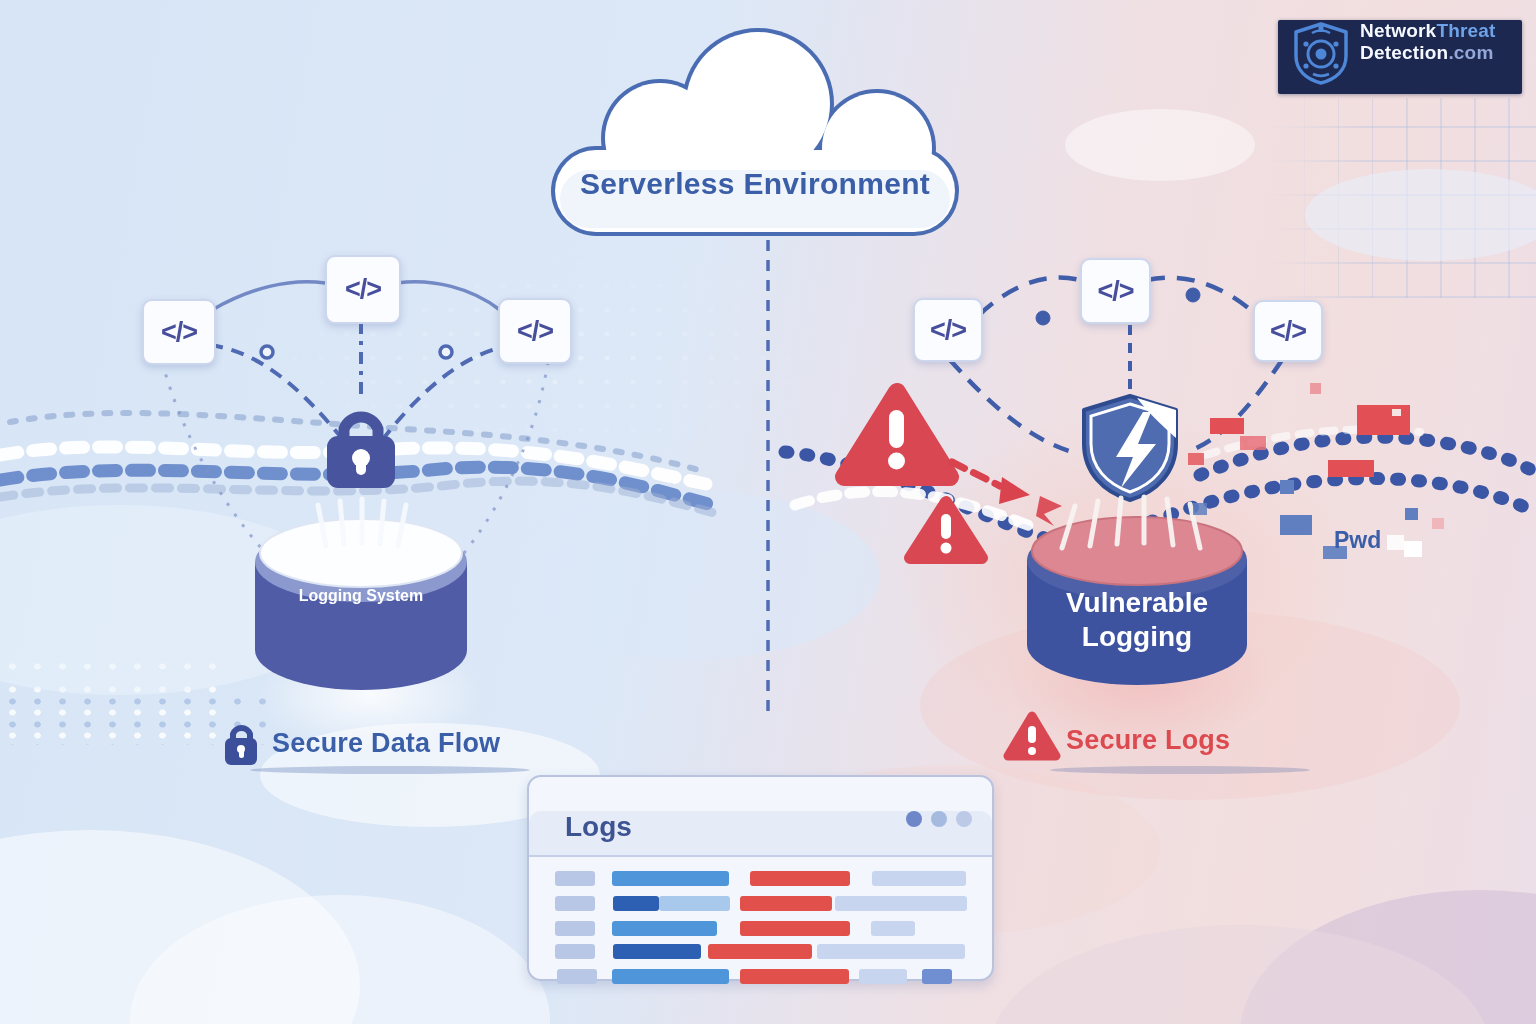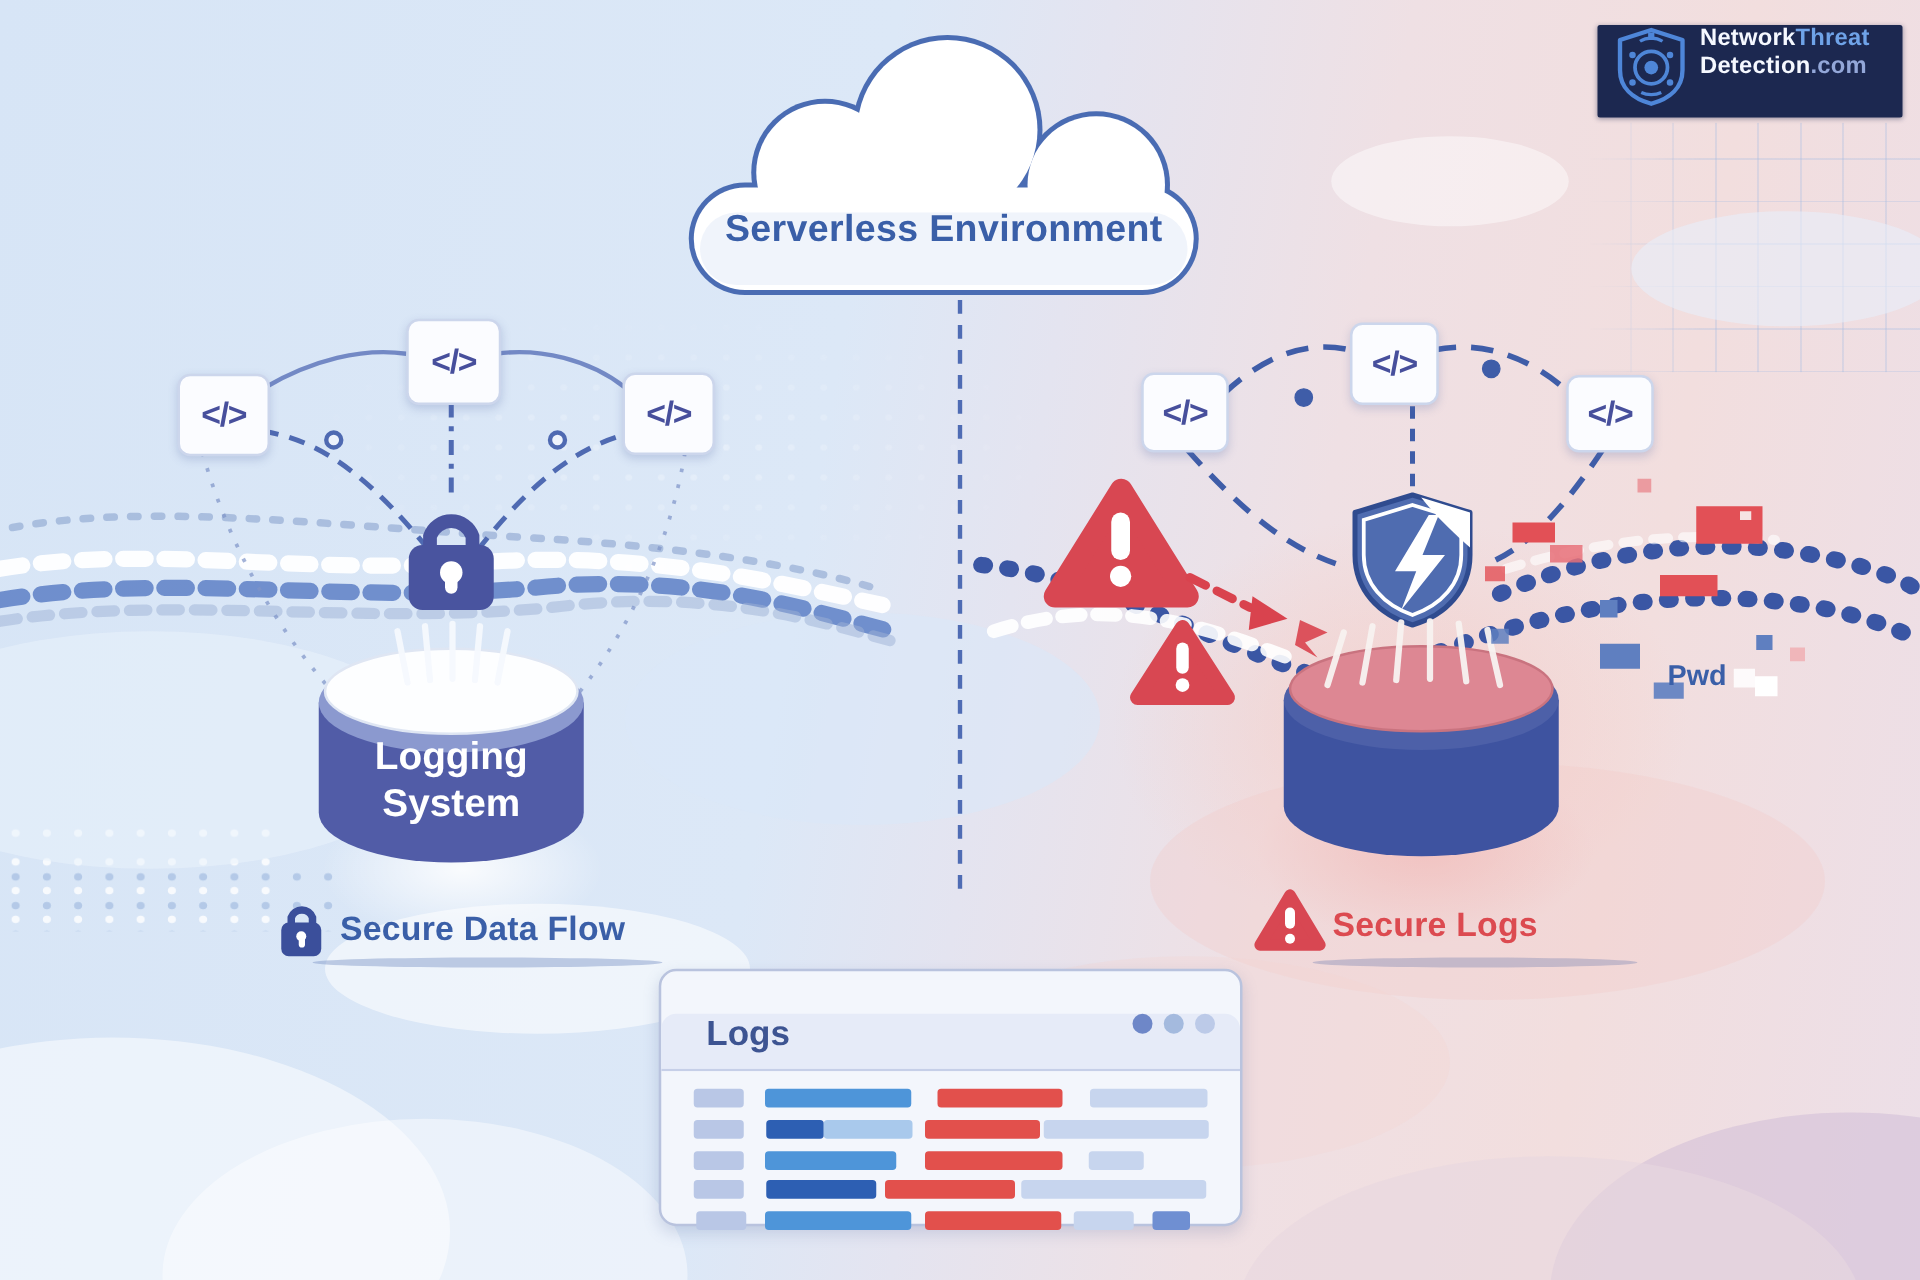--- a/index.html
+++ b/index.html
@@ -17,21 +17,21 @@
   .lg-w{color:#f5f8ff;} .lg-a{color:var(--logo-accent,#6fa3e8);} .lg-c{color:var(--logo-com,#93a7d8);}
   
   .cloud-title{position:absolute;left:555px;top:157px;width:400px;text-align:center;
     font-size:30px;font-weight:bold;color:var(--accent-blue,#3a5fa8);letter-spacing:.3px;margin-top:10px;}
   
   .code-box{position:absolute;background:#fbfcff;border:2px solid #ccd6ec;border-radius:10px;
     box-shadow:0 3px 7px rgba(90,110,170,.25);display:flex;align-items:center;justify-content:center;
     font-weight:bold;font-size:27px;color:var(--indigo,#474f9c);letter-spacing:-1px;}
   
   .cyl-text{position:absolute;text-align:center;color:#fff;font-weight:bold;line-height:1.22;}
-  .cyl-text .l1{font-size:28px;} .cyl-text .l2{font-size:31px;}
+  .cyl-text .l1{font-size:28px;} .cyl-text .l2{font-size:16px;}
   
   .caption{position:absolute;font-size:27px;font-weight:bold;letter-spacing:.2px;}
   .pwd{position:absolute;left:1334px;top:496px;font-size:23px;font-weight:bold;color:var(--accent-blue,#3a5fa8);margin-top:31px;}
   
   .logs-window{position:absolute;left:527px;top:775px;width:463px;height:202px;background:#f3f6fc;
     border:2px solid #b9c3de;border-radius:14px;box-shadow:0 5px 12px rgba(90,110,160,.22);}
   .logs-header{height:44px;background:#e6ebf8;border-bottom:2px solid #c6cfe8;border-radius:12px 12px 0 0;
     display:flex;align-items:flex-start;margin-top:34px;}
   .logs-title{margin-left:36px;font-size:28px;font-weight:bold;color:var(--title-blue,#3d5492);}
   .logs-dots{margin-left:auto;margin-right:20px;display:flex;gap:9px;}
@@ -254,20 +254,24 @@
     </div>
   <div class="code-box" style="left:1080px;top:258px;width:67px;height:62px;">
       <span>&lt;/&gt;</span>
     </div>
   <div class="code-box" style="left:1253px;top:300px;width:66px;height:58px;">
       <span>&lt;/&gt;</span>
     </div>
 
   <div class="cyl-text" style="left:256px;top:586px;width:210px;">
     <div class="l2">Logging System</div>
+  </div>
+  <div class="cyl-text" style="left:1027px;top:586px;width:220px;">
+    <div class="l1">Vulnerable</div>
+    <div class="l1">Logging</div>
   </div>
 
   <div class="caption" style="left:272px;top:728px;color:var(--accent-blue,#3a5fa8);">Secure Data Flow</div>
   <div class="caption" style="left:1066px;top:725px;color:var(--danger-red,#dc4a50);">Secure Logs</div>
   <div class="pwd">Pwd</div>
 
   <div class="logs-window">
     <div class="logs-header">
       <div class="logs-title">Logs</div>
       <div class="logs-dots">

